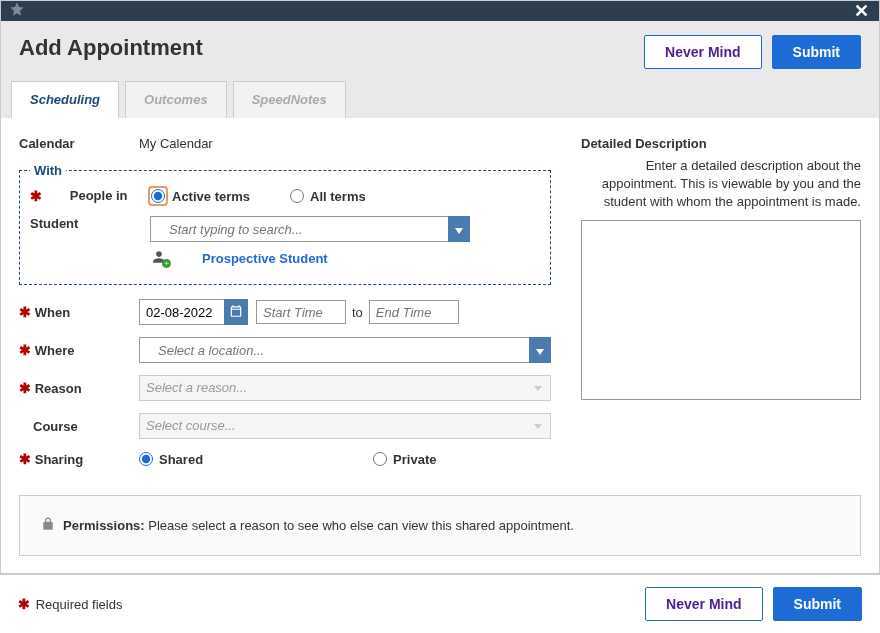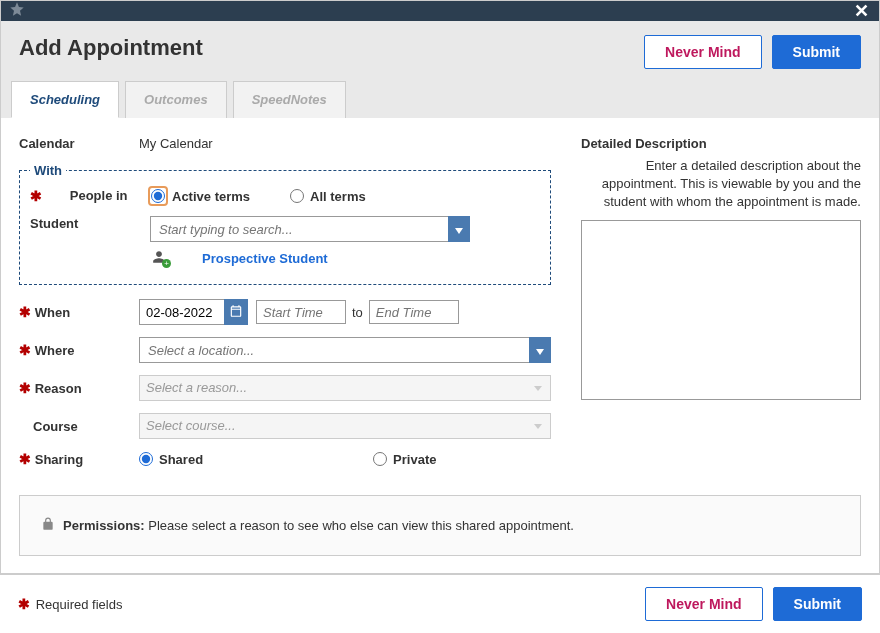--- a/index.html
+++ b/index.html
@@ -4,42 +4,42 @@
 <style>
   * { box-sizing: border-box; margin: 0; padding: 0; }
   body { font-family: "Helvetica Neue", Arial, sans-serif; font-size: 13px; color: #333; background: #fff; width: 880px; height: 633px; overflow: hidden; border: 1px solid #ccc;}
   .titlebar { background: #2c3e50; height: 20px; position: relative; padding: 0 8px; }
   .star-icon svg { fill: #7d8a97; }
   .close-x { position: absolute; right: 10px; top: 1px; color: #fff; font-size: 18px; font-weight: bold; cursor: pointer; line-height: 1;}
   .header { background: #e9e9e9; padding: 14px 18px 0 18px; display: flex; justify-content: space-between; align-items: flex-start; border-bottom: 0; }
   .header h1 { font-size: 22px; font-weight: bold; color: #333; }
   .btn-row { display:flex; gap:10px; }
   .btn { padding: 8px 20px; font-size: 14px; font-weight: bold; cursor: pointer; border-radius: 2px;}
-  .btn-secondary { background: #fff; border: 1px solid #1e6bd6; color: #be185d; }
+  .btn-secondary { background: #fff; border: 1px solid #1e6bd6; color: #4c1d95; }
   .btn-primary { background: #1e6bd6; border: 1px solid #1e6bd6; color: #fff; }
   .tabs-strip { background: #e9e9e9; padding: 12px 10px 0 10px; }
   .tabs { display: flex; font-style: italic; }
   .tab { padding: 10px 18px; font-size: 13px; font-weight: bold; border: 1px solid #ccc; border-bottom: none; background: #f2f2f2; color: #aaa; margin-right: 6px; cursor: pointer;}
   .tab.active { background: #fff; color: #1e4a7a; border-bottom: 1px solid #fff; }
   .content { background: #fff; padding: 18px 18px 12px 18px; display: flex; gap: 30px; }
   .left { flex: 1; }
   .right { width: 280px; }
   .row { display: flex; align-items: center; margin-bottom: 12px; }
   .label-col { width: 120px; display: flex; align-items: center; gap: 4px; }
   .req { color: #b30000; font-weight: bold; font-size: 14px; }
   .label-text { font-weight: bold; color: #333; font-size: 13px; }
   .value-col { flex: 1; }
   fieldset.with-group { border: 1px dashed #1e4a7a; padding: 10px 10px 6px 10px; margin-bottom: 14px; position: relative;}
   fieldset.with-group legend { color: #1e4a7a; font-weight: bold; font-size: 13px; padding: 0 4px; }
   .radio-row { display: flex; gap: 40px; align-items: center; }
   .radio-opt { display: flex; align-items: center; gap: 6px; font-weight: bold; }
   .radio-opt input { width: 14px; height: 14px; accent-color: #1e6bd6;}
   .hl { outline: 2px solid #e89b5a; padding: 1px; border-radius: 2px; }
   .combo-wrap { display: flex; }
-  .combo-input { flex: 1; border: 1px solid #999; border-right: none; padding: 4px 8px; font-style: italic; color: #777; font-size: 13px; height: 26px;}
+  .combo-input { flex: 1; border: 1px solid #999; border-right: none; padding: 4px 18px; font-style: italic; color: #777; font-size: 13px; height: 26px;}
   .combo-btn { width: 22px; height: 26px; background: #4a7ab0; color: #fff; display:flex; align-items:center; justify-content:center; border: 1px solid #4a7ab0; cursor: pointer;}
   .chev-down::before { content:""; display:inline-block; border-left:4px solid transparent; border-right:4px solid transparent; border-top:6px solid #fff;}
   .prospective { display: flex; align-items: center; gap: 6px; margin-top: 8px; padding-left: 2px;}
   .prospective a { color: #1e6bd6; text-decoration: none; font-weight: bold; padding-left: 28px; }
   .user-plus { position: relative; display: inline-block; width: 16px; height: 16px; }
   .user-plus svg { fill: #555; }
   .plus-badge { position: absolute; bottom: -2px; right: -3px; width: 9px; height: 9px; background: #3a9c3a; border-radius: 50%; color:#fff; font-size:8px; line-height:9px; text-align:center;}
   .date-input { width: 85px; border: 1px solid #999; border-right:none; padding: 4px 6px; font-size: 13px; height: 26px;}
   .cal-btn { width: 24px; height:26px; background:#4a7ab0; display:flex; align-items:center; justify-content:center; cursor:pointer; border:1px solid #4a7ab0;}
   .time-input { width: 90px; border: 1px solid #999; padding: 4px 6px; font-style: italic; color:#777; font-size: 13px; height: 24px;}

